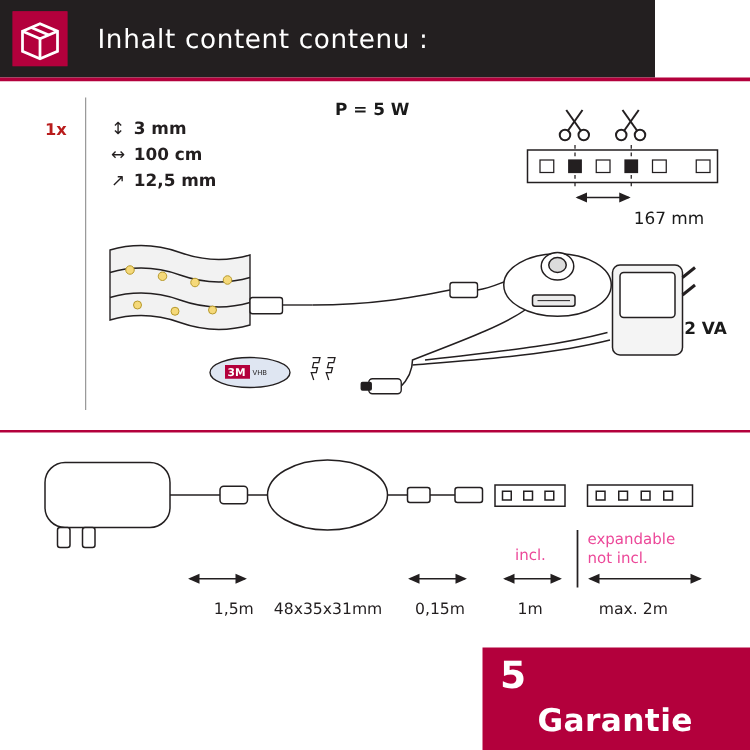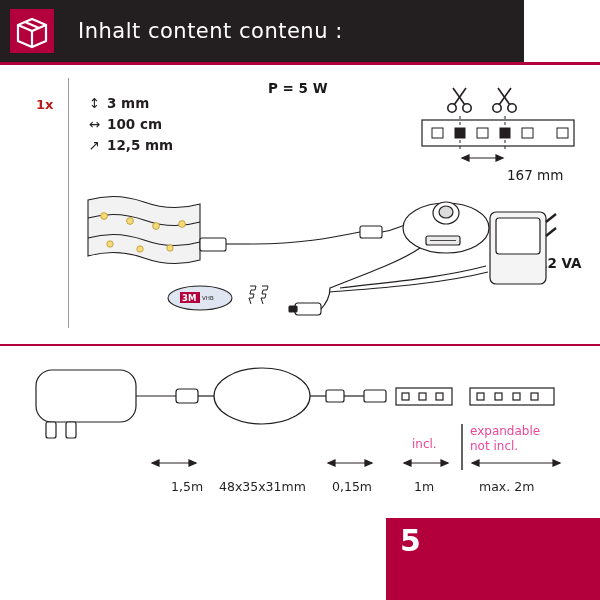--- a/index.html
+++ b/index.html
@@ -373,15 +373,16 @@
   <div class="dim-label" style="left:479px; top:479px;">max. 2m</div>
 
   <div class="note-label" style="left:412px; top:437px;">incl.</div>
   <div class="note-label" style="left:470px; top:424px;">
     <div>expandable</div>
     <div>not incl.</div>
   </div>
 
   <div class="warranty">
     <div class="num">5</div>
+    <div class="garantie">Garantie</div>
   </div>
 
 </div>
 
 </body></html>

